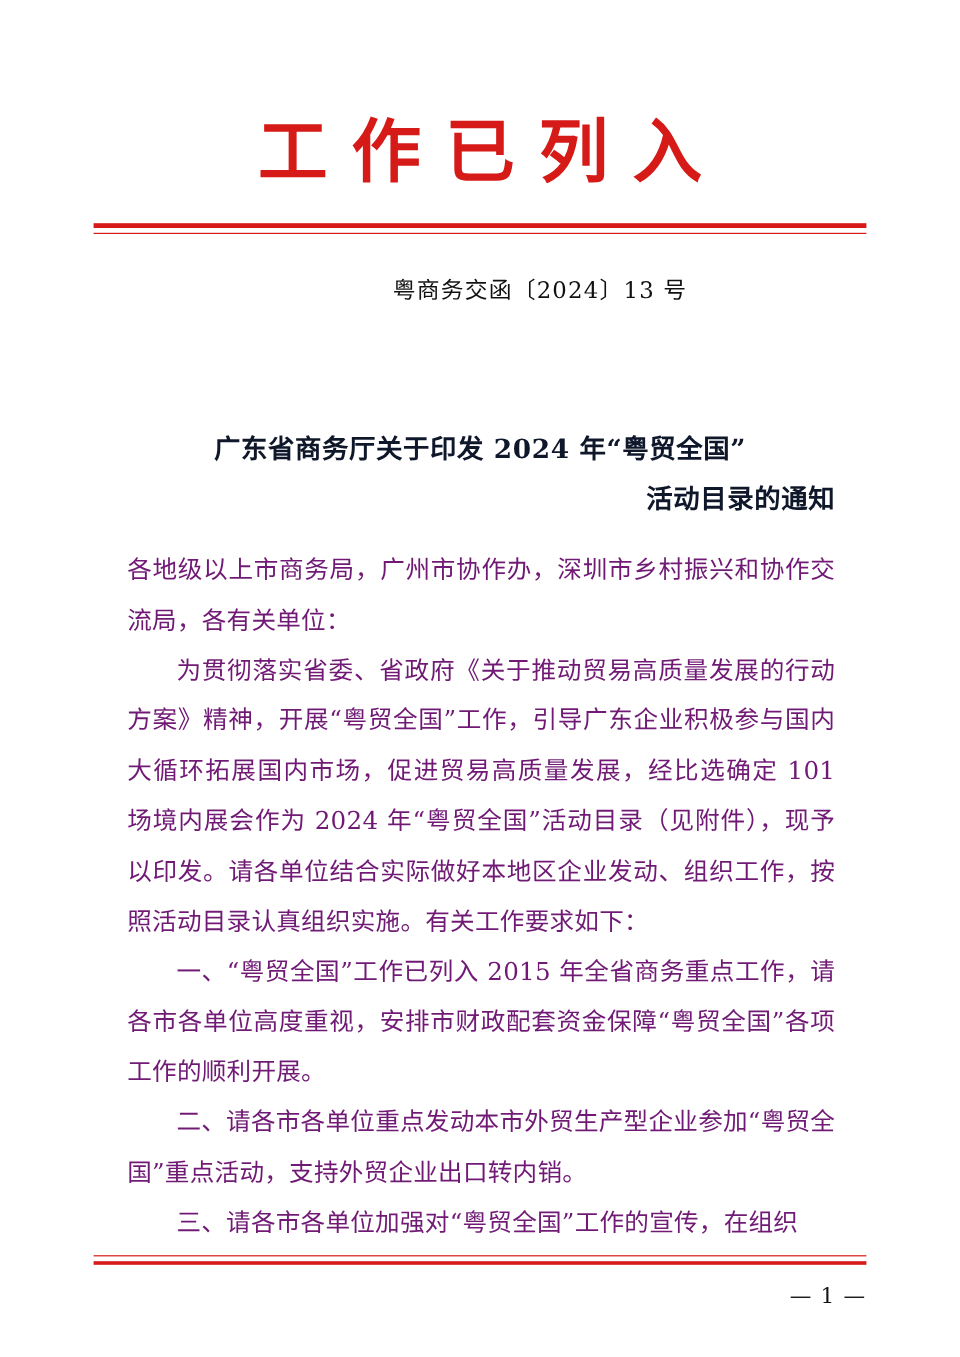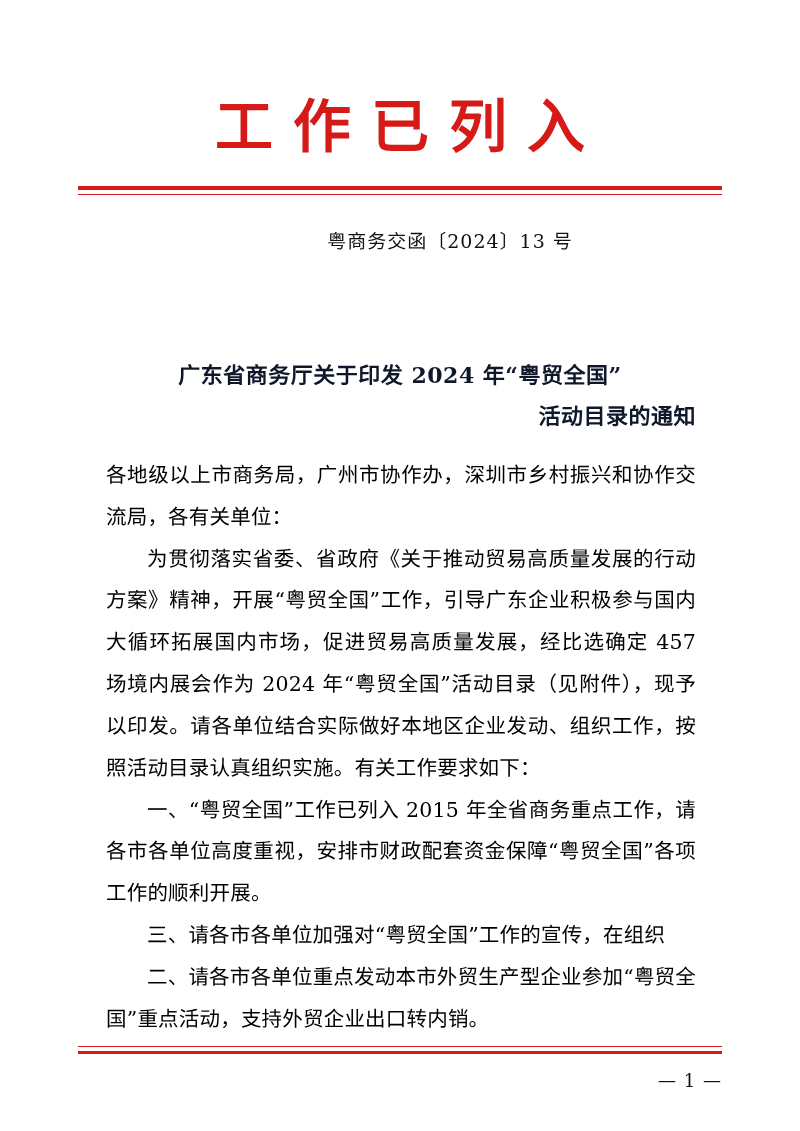--- a/index.html
+++ b/index.html
@@ -90,21 +90,21 @@
   }
 
   
   .body-text {
     position: absolute;
     top: 455px;
     left: 106px;
     width: 590px;
     font-size: 20.5px;
     line-height: 2.04;
-    color: #000000;
+    color: #701a75;
     letter-spacing: 0.2px;
     text-align: justify;
     text-justify: inter-ideograph;
   }
   .body-text p {
     margin: 0;
   }
   .body-text p.indent {
     text-indent: 2em;
   }
@@ -149,23 +149,23 @@
 
   <div class="doc-number">粤商务交函〔2024〕13 号</div>
 
   <div class="doc-title">
     <span>广东省商务厅关于印发 2024 年“粤贸全国”</span>
     <span class="line2">活动目录的通知</span>
   </div>
 
   <div class="body-text">
     <p>各地级以上市商务局，广州市协作办，深圳市乡村振兴和协作交流局，各有关单位：</p>
-    <p class="indent">为贯彻落实省委、省政府《关于推动贸易高质量发展的行动方案》精神，开展“粤贸全国”工作，引导广东企业积极参与国内大循环拓展国内市场，促进贸易高质量发展，经比选确定 457 场境内展会作为 2024 年“粤贸全国”活动目录（见附件），现予以印发。请各单位结合实际做好本地区企业发动、组织工作，按照活动目录认真组织实施。有关工作要求如下：</p>
+    <p class="indent">为贯彻落实省委、省政府《关于推动贸易高质量发展的行动方案》精神，开展“粤贸全国”工作，引导广东企业积极参与国内大循环拓展国内市场，促进贸易高质量发展，经比选确定 101 场境内展会作为 2024 年“粤贸全国”活动目录（见附件），现予以印发。请各单位结合实际做好本地区企业发动、组织工作，按照活动目录认真组织实施。有关工作要求如下：</p>
     <p class="indent">一、“粤贸全国”工作已列入 2015 年全省商务重点工作，请各市各单位高度重视，安排市财政配套资金保障“粤贸全国”各项工作的顺利开展。</p>
+    <p class="indent">二、请各市各单位重点发动本市外贸生产型企业参加“粤贸全国”重点活动，支持外贸企业出口转内销。</p>
     <p class="indent">三、请各市各单位加强对“粤贸全国”工作的宣传，在组织</p>
-    <p class="indent">二、请各市各单位重点发动本市外贸生产型企业参加“粤贸全国”重点活动，支持外贸企业出口转内销。</p>
   </div>
 
   <div class="footer-rule-thin"></div>
   <div class="footer-rule-thick"></div>
   <div class="page-number">— 1 —</div>
 
 </div>
 
 </body></html>

